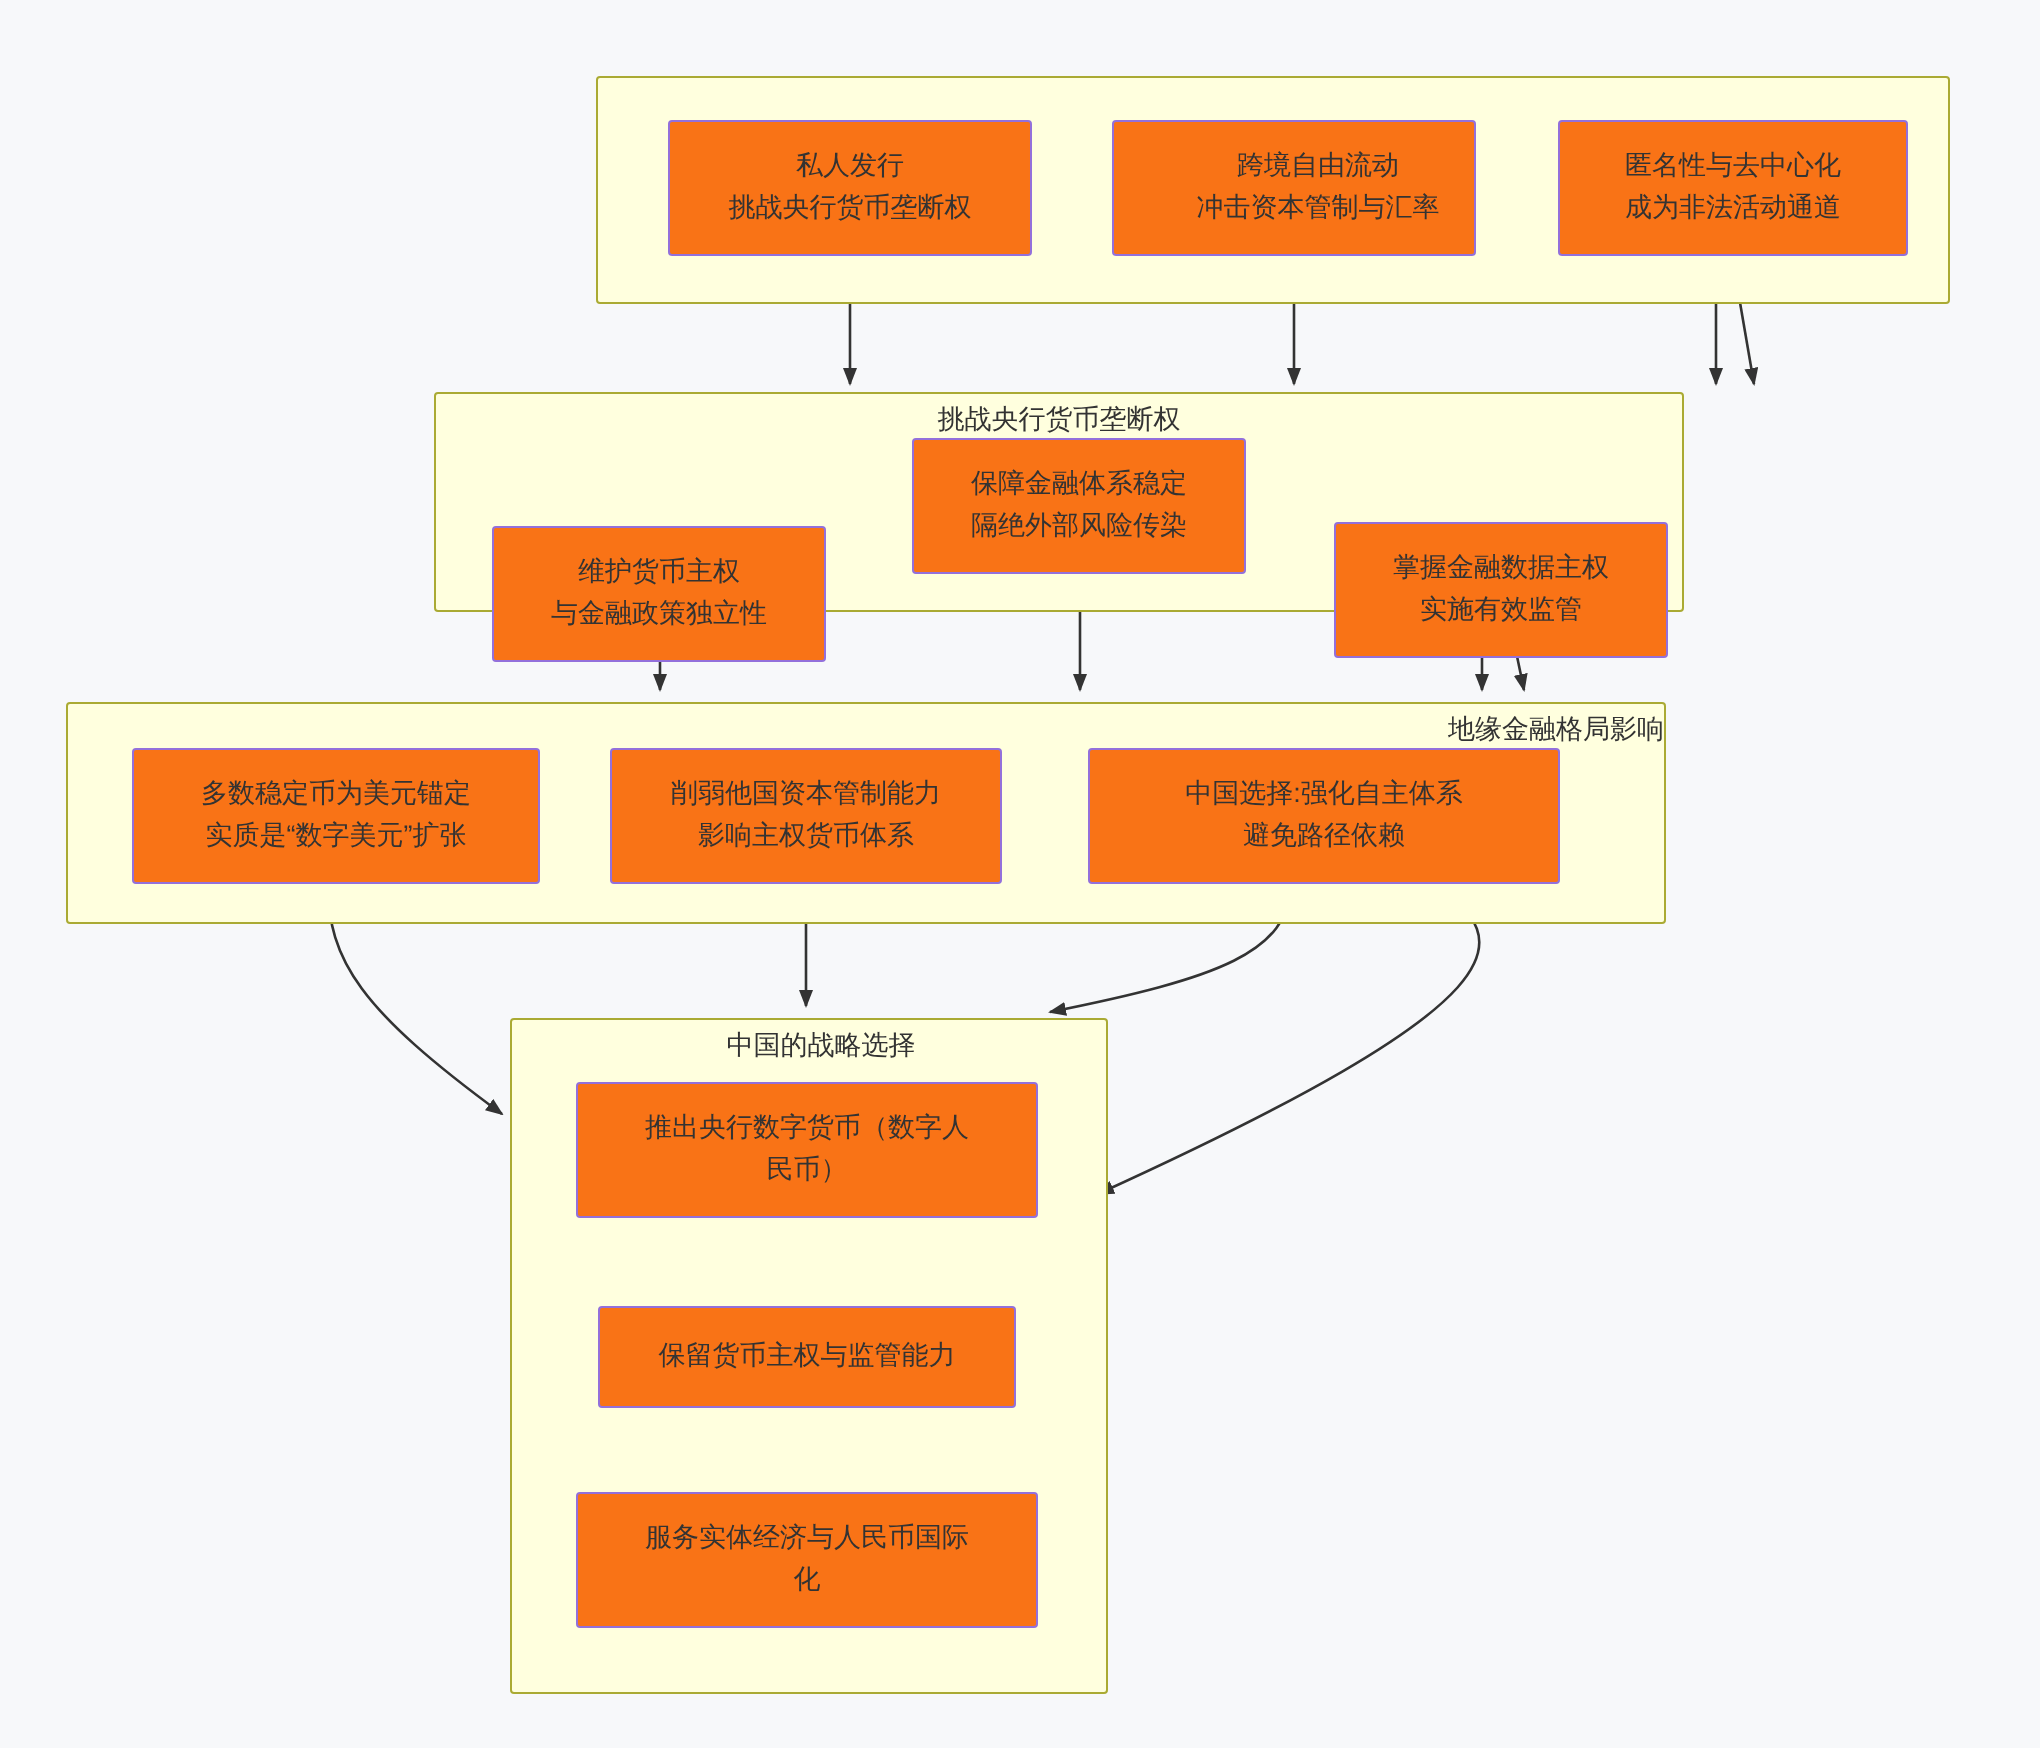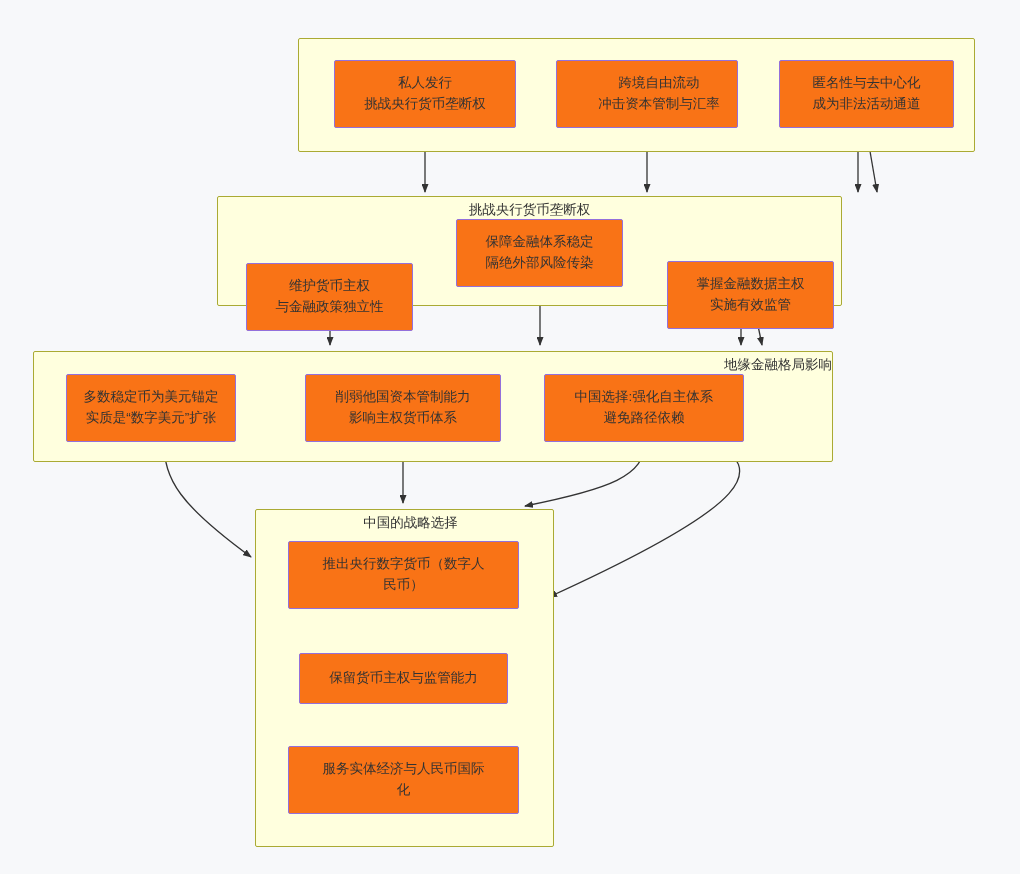--- a/index.html
+++ b/index.html
@@ -117,29 +117,29 @@
         <span class="node-label">保障金融体系稳定
 隔绝外部风险传染</span>
       </div>
       <div class="node" style="left: 667px; top: 219px; width: 167px; height: 68px; margin-top: 42px;">
         <span class="node-label">掌握金融数据主权
 实施有效监管</span>
       </div>
       <div class="cluster" style="left: 33px; top: 351px; width: 800px; height: 111px;">
         <div class="cluster-title" style="top: 5px; text-align: right;">地缘金融格局影响</div>
       </div>
-      <div class="node" style="left: 66px; top: 374px; width: 170px; height: 68px;">
+      <div class="node" style="left: 66px; top: 374px; width: 204px; height: 68px;">
         <span class="node-label">多数稳定币为美元锚定
 实质是“数字美元”扩张</span>
       </div>
       <div class="node" style="left: 305px; top: 374px; width: 196px; height: 68px;">
         <span class="node-label">削弱他国资本管制能力
 影响主权货币体系</span>
       </div>
-      <div class="node" style="left: 544px; top: 374px; width: 200px; height: 68px;">
+      <div class="node" style="left: 544px; top: 374px; width: 236px; height: 68px;">
         <span class="node-label">中国选择:强化自主体系
 避免路径依赖</span>
       </div>
       <div class="cluster" style="left: 255px; top: 509px; width: 299px; height: 338px;">
         <div class="cluster-title" style="top: 5px; padding-left: 12px;">中国的战略选择</div>
       </div>
       <div class="node" style="left: 288px; top: 541px; width: 231px; height: 68px;">
         <span class="node-label">推出央行数字货币（数字人
 民币）</span>
       </div>

